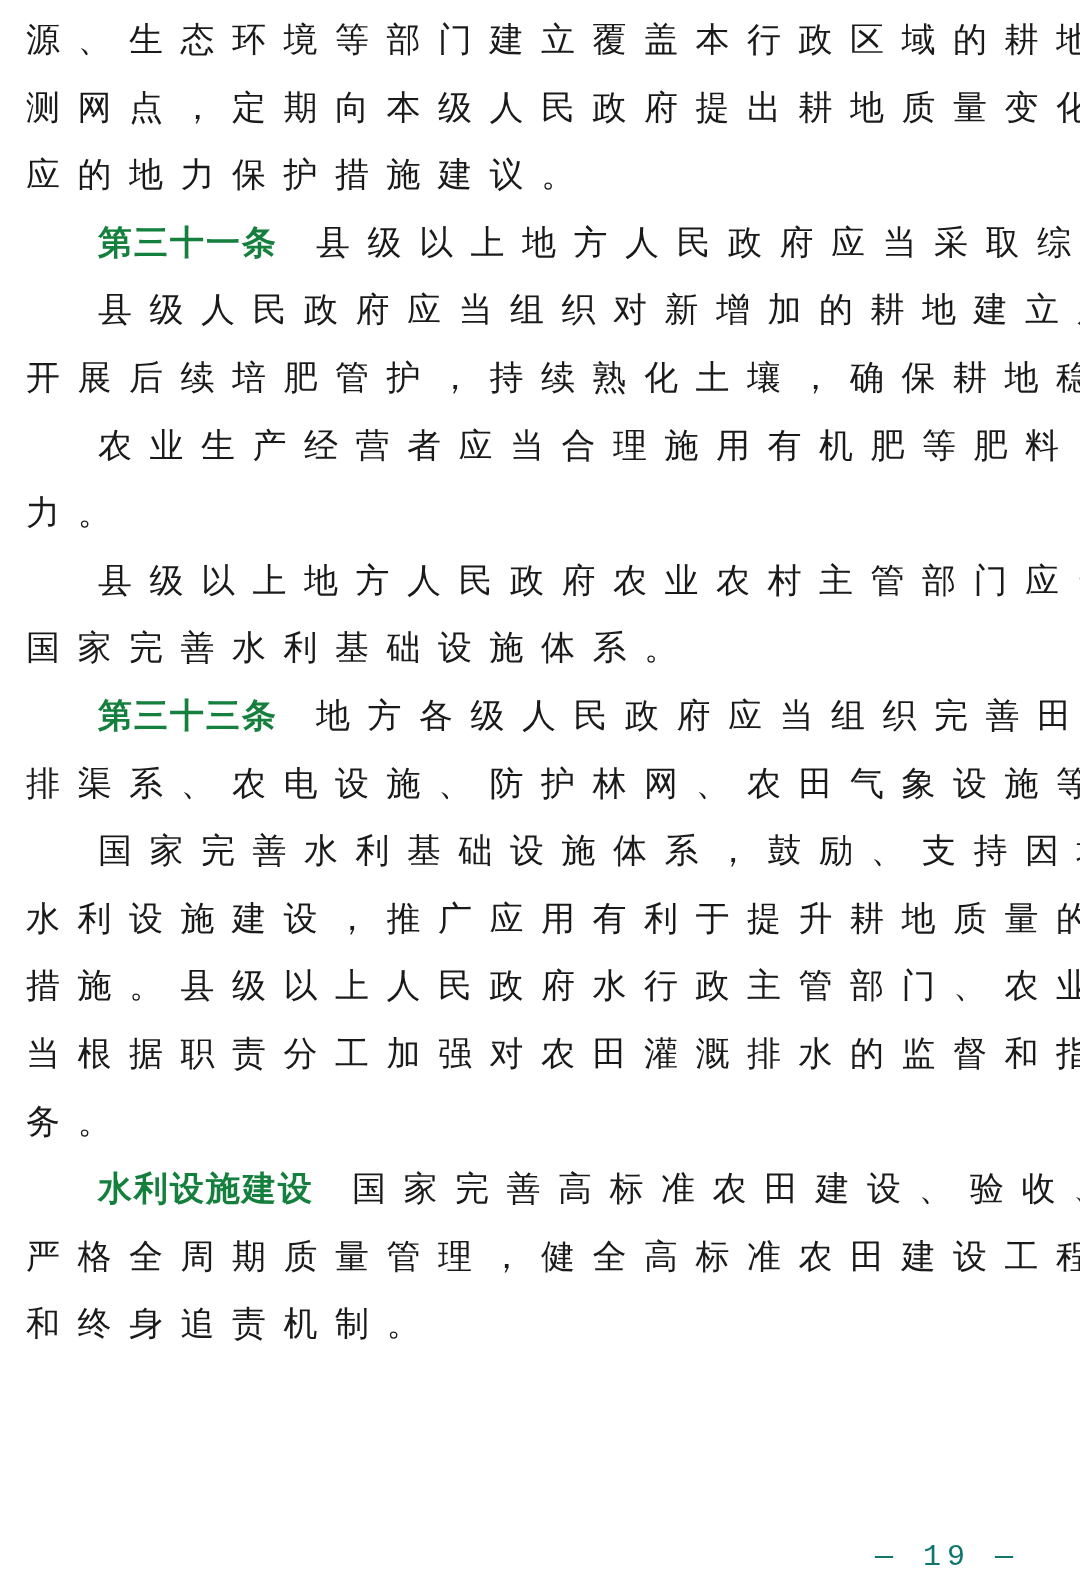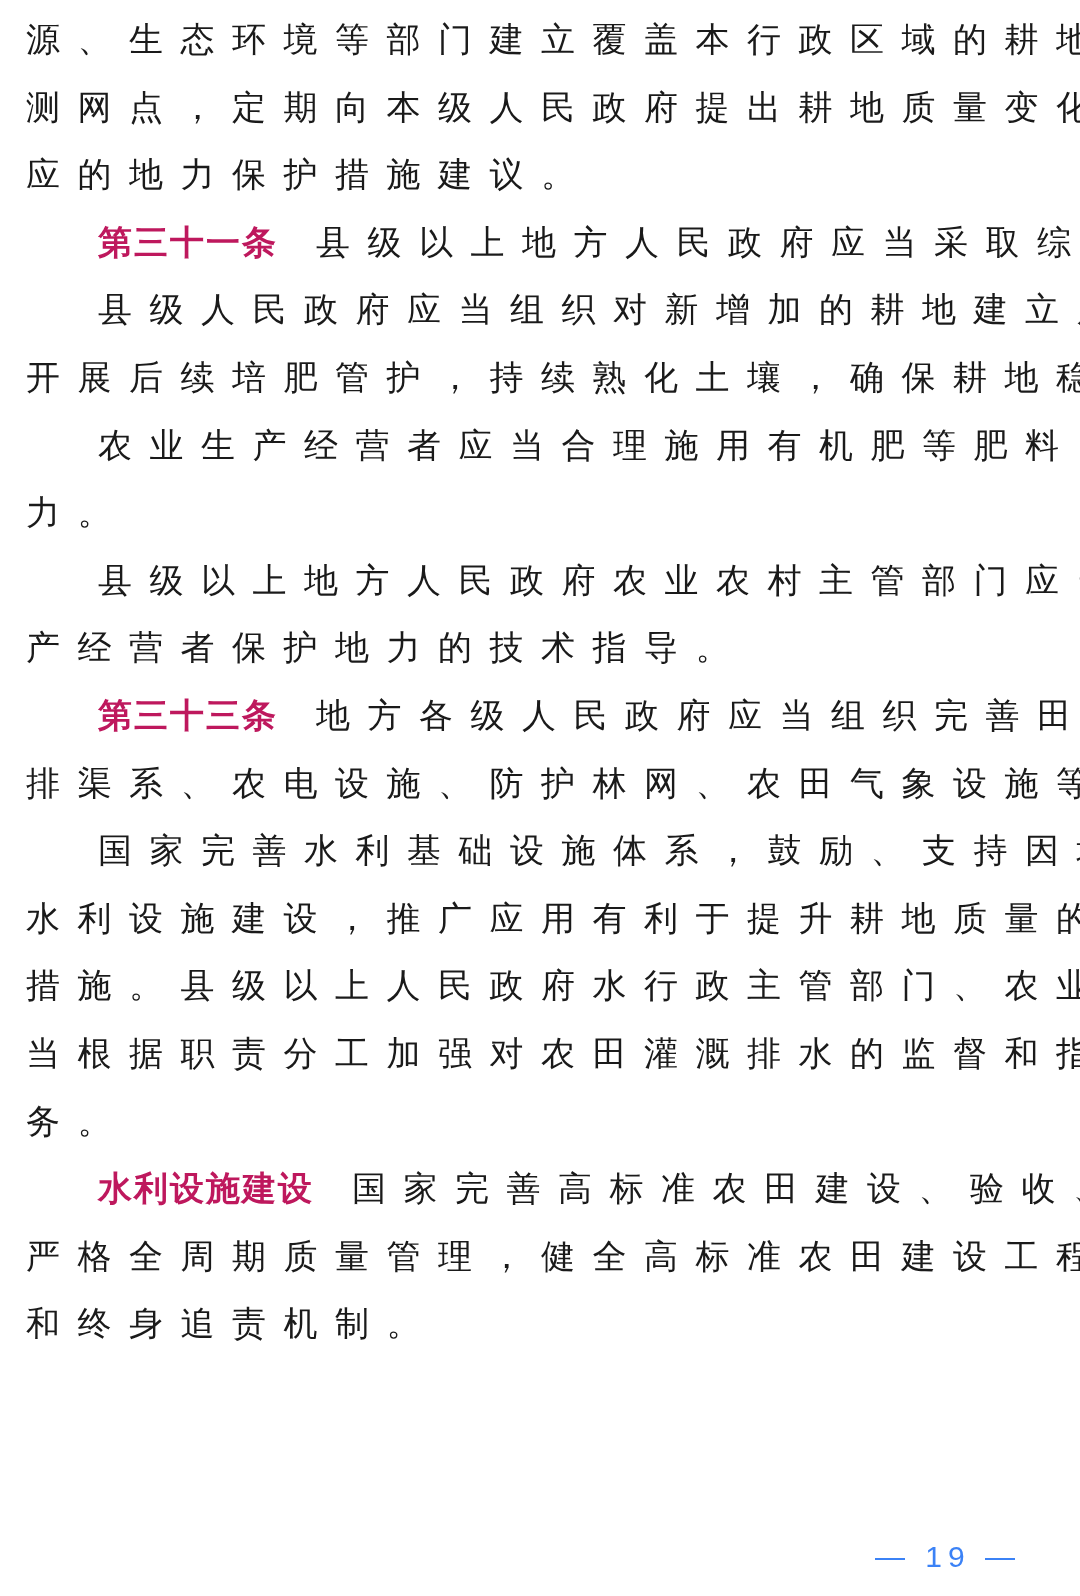--- a/index.html
+++ b/index.html
@@ -22,51 +22,51 @@
       line-height: 67.6px;
       font-size: 34px;
       letter-spacing: 17.5px;
       white-space: nowrap;
       overflow: visible;
     }
     .line.indent { padding-left: 72px; }
     .article-no {
       font-family: Liberation Mono, monospace;
       font-weight: bold;
-      color: #be185d;
+      color: #15803d;
       letter-spacing: 2px;
       margin-right: 38px;
     }
     .page-number {
       position: absolute;
       left: 875px;
       top: 1540px;
       font-size: 30px;
-      font-family: Liberation Sans, sans-serif;
-      color: #3b82f6;
+      font-family: Liberation Mono, monospace;
+      color: #0f766e;
       letter-spacing: 6px;
     }
   </style>
 </head>
 <body>
 
 <div class="page">
   <div class="line">源、生态环境等部门建立覆盖本行政区域的耕地质量长期定位监</div>
   <div class="line">测网点，定期向本级人民政府提出耕地质量变化状况报告以及相</div>
   <div class="line">应的地力保护措施建议。</div>
 
   <div class="line indent">
     <span class="article-no">第三十一条</span><span>县级以上地方人民政府应当采取综合措施提升</span>
   </div>
   <div class="line indent">县级人民政府应当组织对新增加的耕地建立质量提升机制，</div>
   <div class="line">开展后续培肥管护，持续熟化土壤，确保耕地稳定利用。</div>
   <div class="line indent">农业生产经营者应当合理施用有机肥等肥料，保持和培肥地</div>
   <div class="line">力。</div>
   <div class="line indent">县级以上地方人民政府农业农村主管部门应当加强对农业生</div>
-  <div class="line">产经营者保护地力的技术指导。</div>
+  <div class="line">国家完善水利基础设施体系。</div>
 
   <div class="line indent">
     <span class="article-no">第三十三条</span><span>地方各级人民政府应当组织完善田间道路、灌</span>
   </div>
   <div class="line">排渠系、农电设施、防护林网、农田气象设施等农田基础设施，</div>
   <div class="line indent">国家完善水利基础设施体系，鼓励、支持因地制宜开展农田</div>
   <div class="line">水利设施建设，推广应用有利于提升耕地质量的灌溉排水技术和</div>
   <div class="line">措施。县级以上人民政府水行政主管部门、农业农村主管部门应</div>
   <div class="line">当根据职责分工加强对农田灌溉排水的监督和指导，做好技术服</div>
   <div class="line">务。</div>

